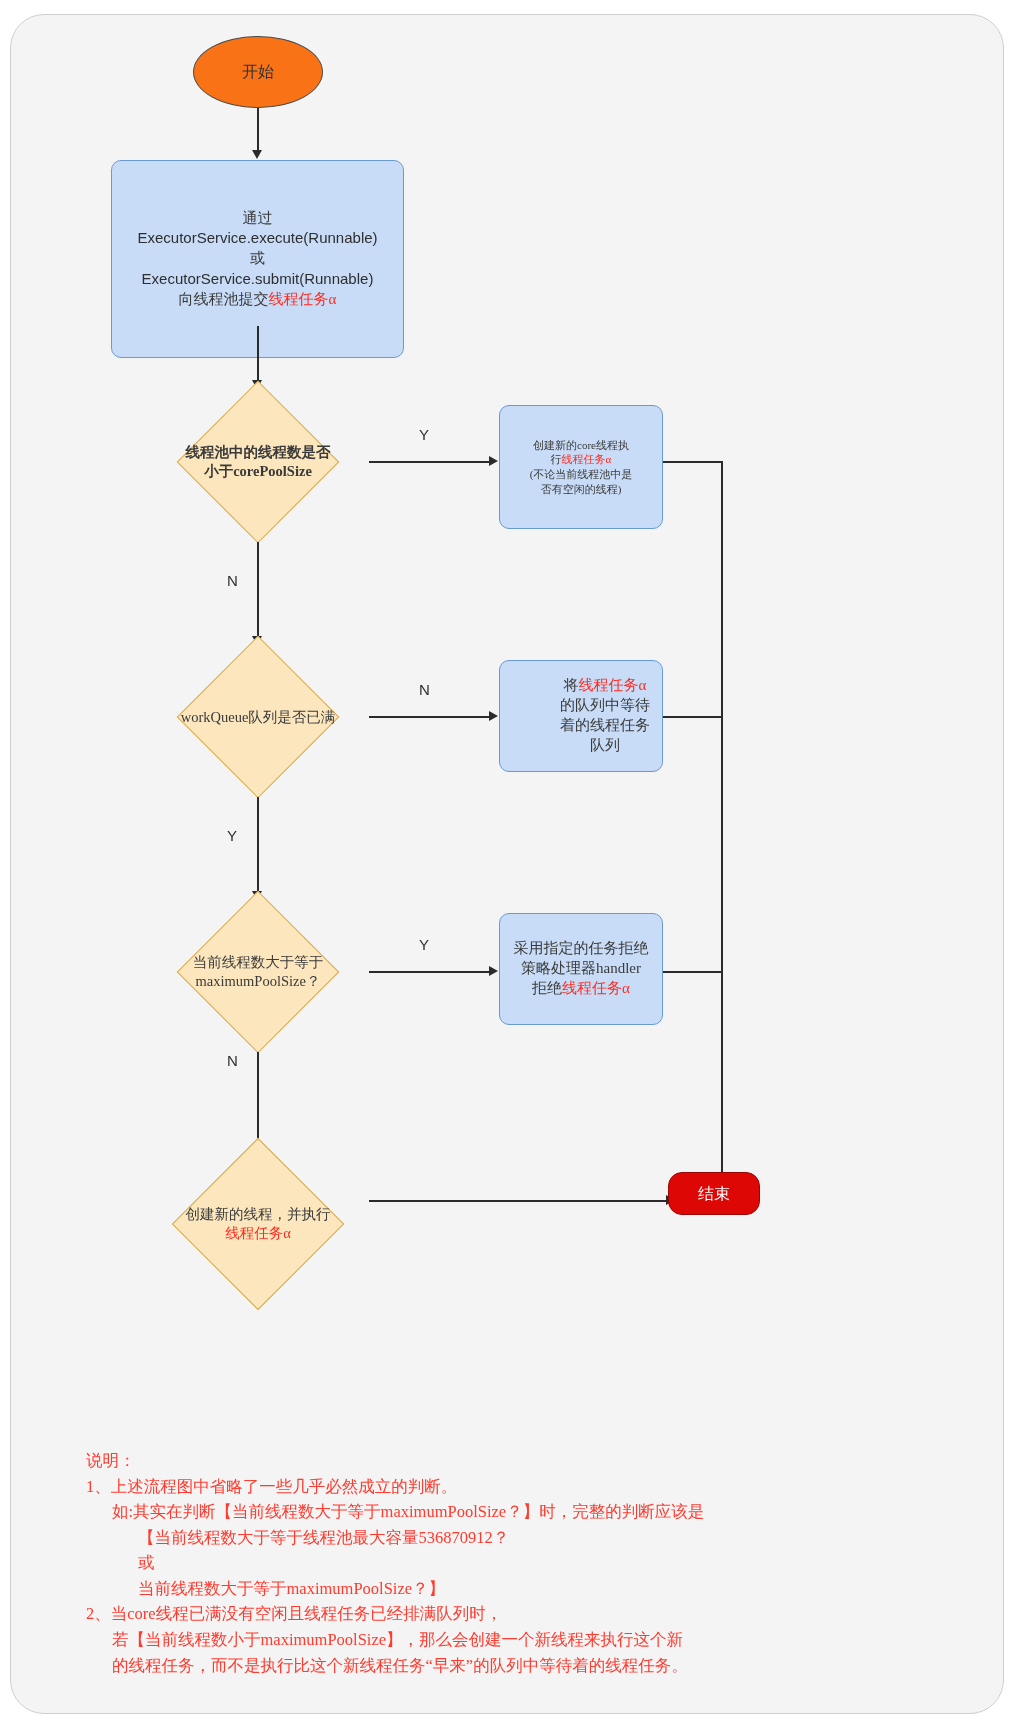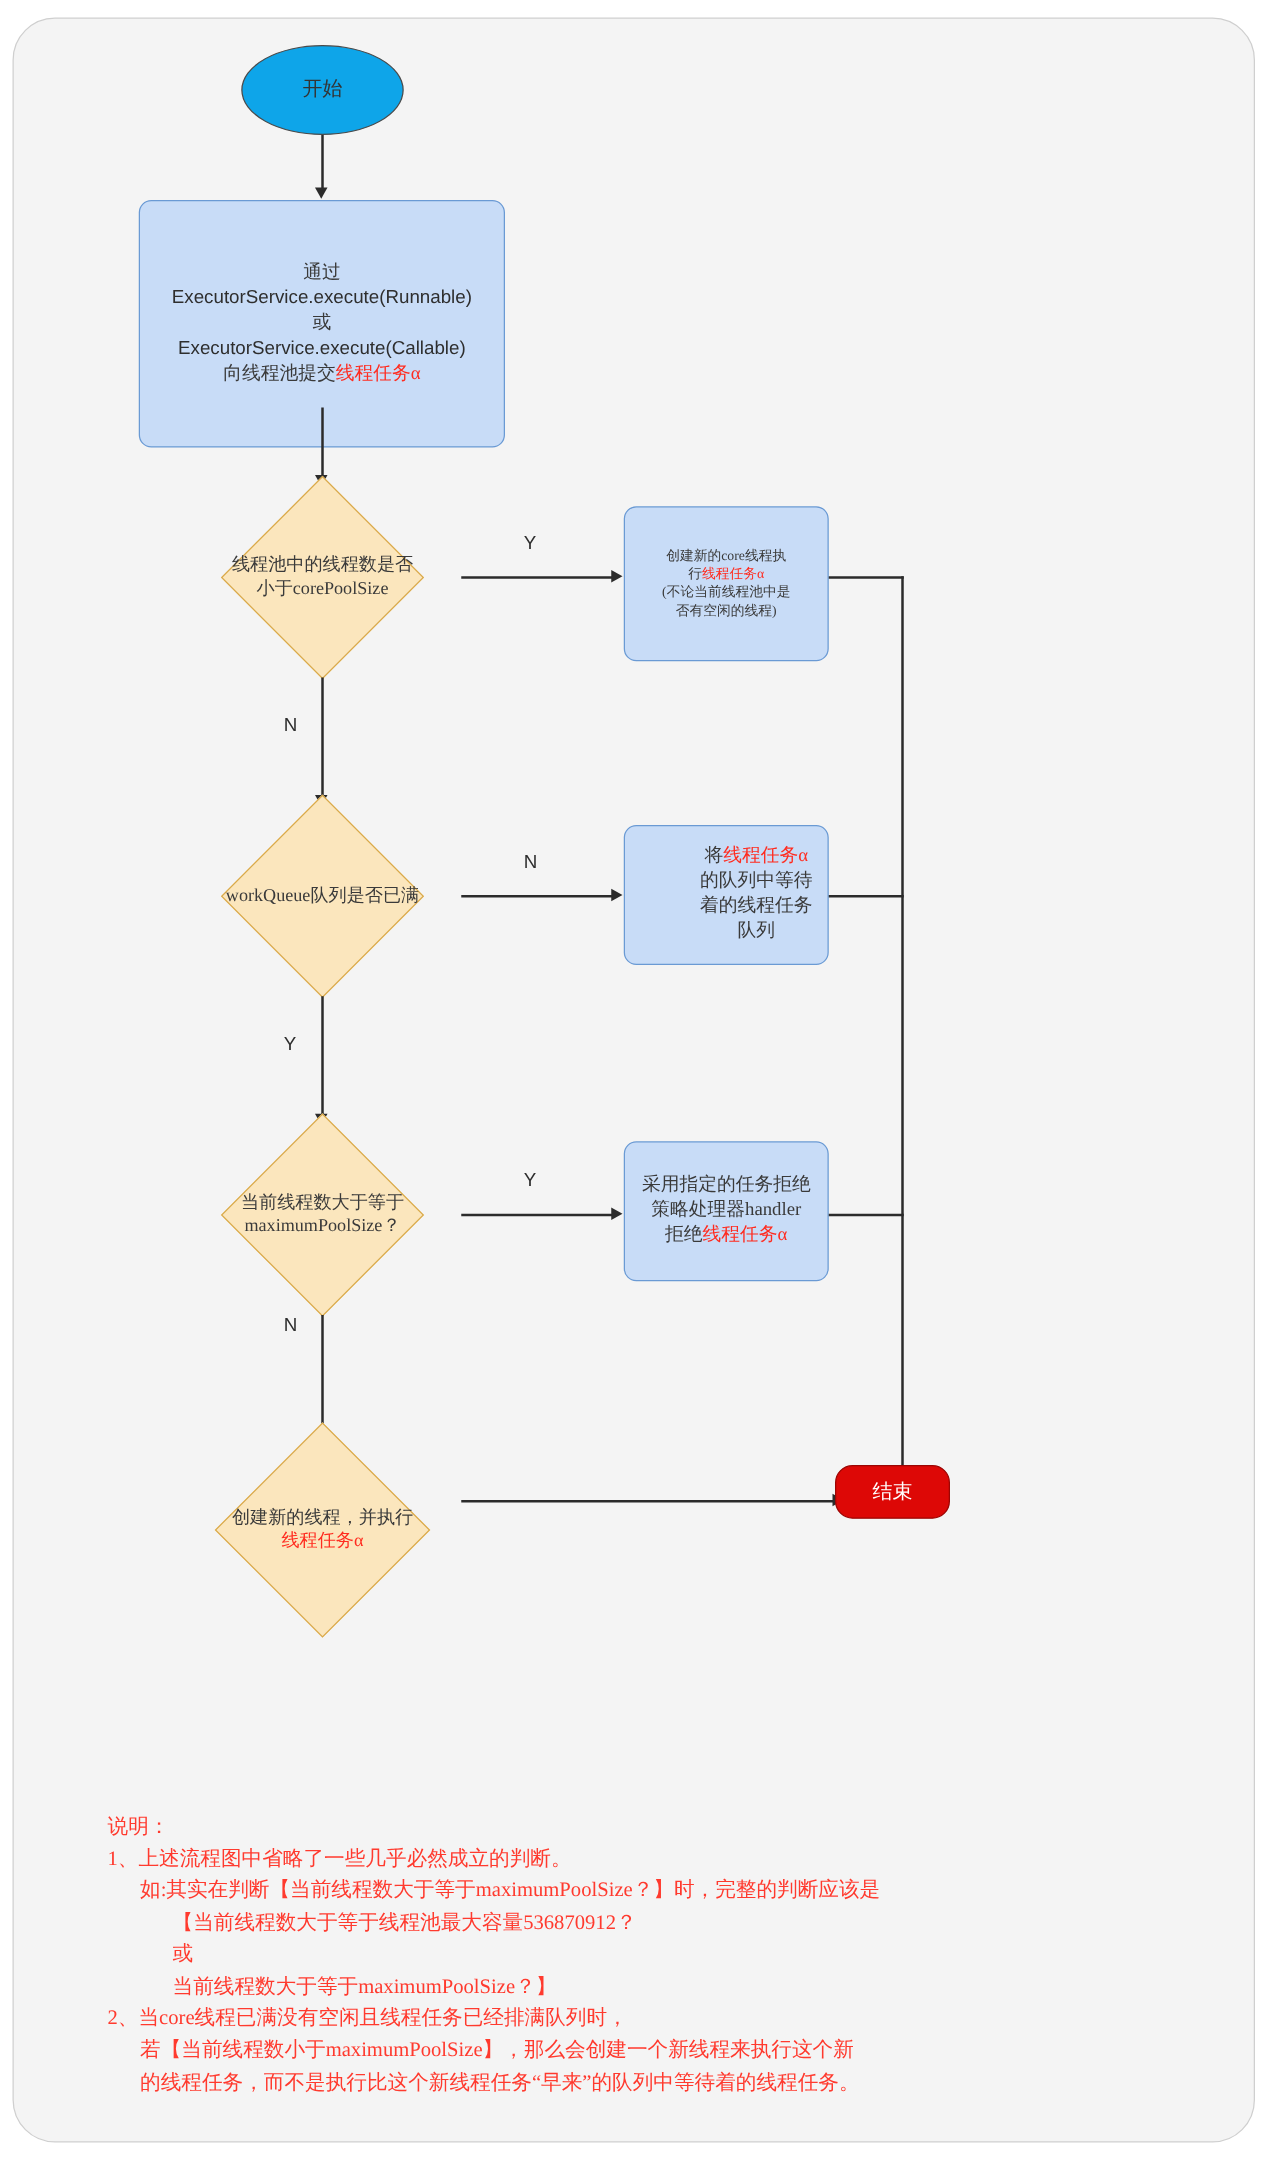--- a/index.html
+++ b/index.html
@@ -38,21 +38,21 @@
   }
   .node .txt {
     position: relative;
     z-index: 3;
     line-height: 1.32;
     color: #3a3a3a;
     font-family: "Liberation Serif", "DejaVu Serif", serif;
   }
   
   .term-start {
-    background: #0ea5e9;
+    background: #f97316;
     border: 1.6px solid #4a4a4a;
     border-radius: 50%;
   }
   .term-start .txt {
     font-size: 16px;
     color: #333;
   }
   .term-end {
     background: #dd0806;
     border: 1.6px solid #9c0503;
@@ -159,29 +159,29 @@
   </div>
 
   <div class="ln v" style="left:257px; top:108px; height:44px;"></div>
   <div class="arrow-d" style="left:252px; top:150px;"></div>
 
   <div class="node proc" style="left:111px; top:160px; width:293px; height:198px;">
     <span class="txt">
       <span>通过</span><br>
       <span class="mono-ascii">ExecutorService.execute(Runnable)</span><br>
       <span>或</span><br>
-      <span class="mono-ascii">ExecutorService.execute(Callable)</span><br>
+      <span class="mono-ascii">ExecutorService.submit(Runnable)</span><br>
       <span>向线程池提交</span><span class="red">线程任务α</span>
     </span>
   </div>
 
   <div class="ln v" style="left:257px; top:326px; height:56px;"></div>
   <div class="arrow-d" style="left:252px; top:380px;"></div>
 
-  <div class="dec" style="left:147px; top:382px; width:222px; height:160px;">
+  <div class="dec" style="left:147px; top:382px; width:222px; height:160px;font-weight:bold;">
     <div class="shape" style="width:113px; height:113px;"></div>
     <div class="txt">
       <span>线程池中的线程数是否</span><br>
       <span>小于corePoolSize</span>
     </div>
   </div>
 
   <div class="ln h" style="left:369px; top:461px; width:123px;"></div>
   <div class="arrow-r" style="left:489px; top:456px;"></div>
   <div class="edge-label" style="left:419px; top:426px;">Y</div>

